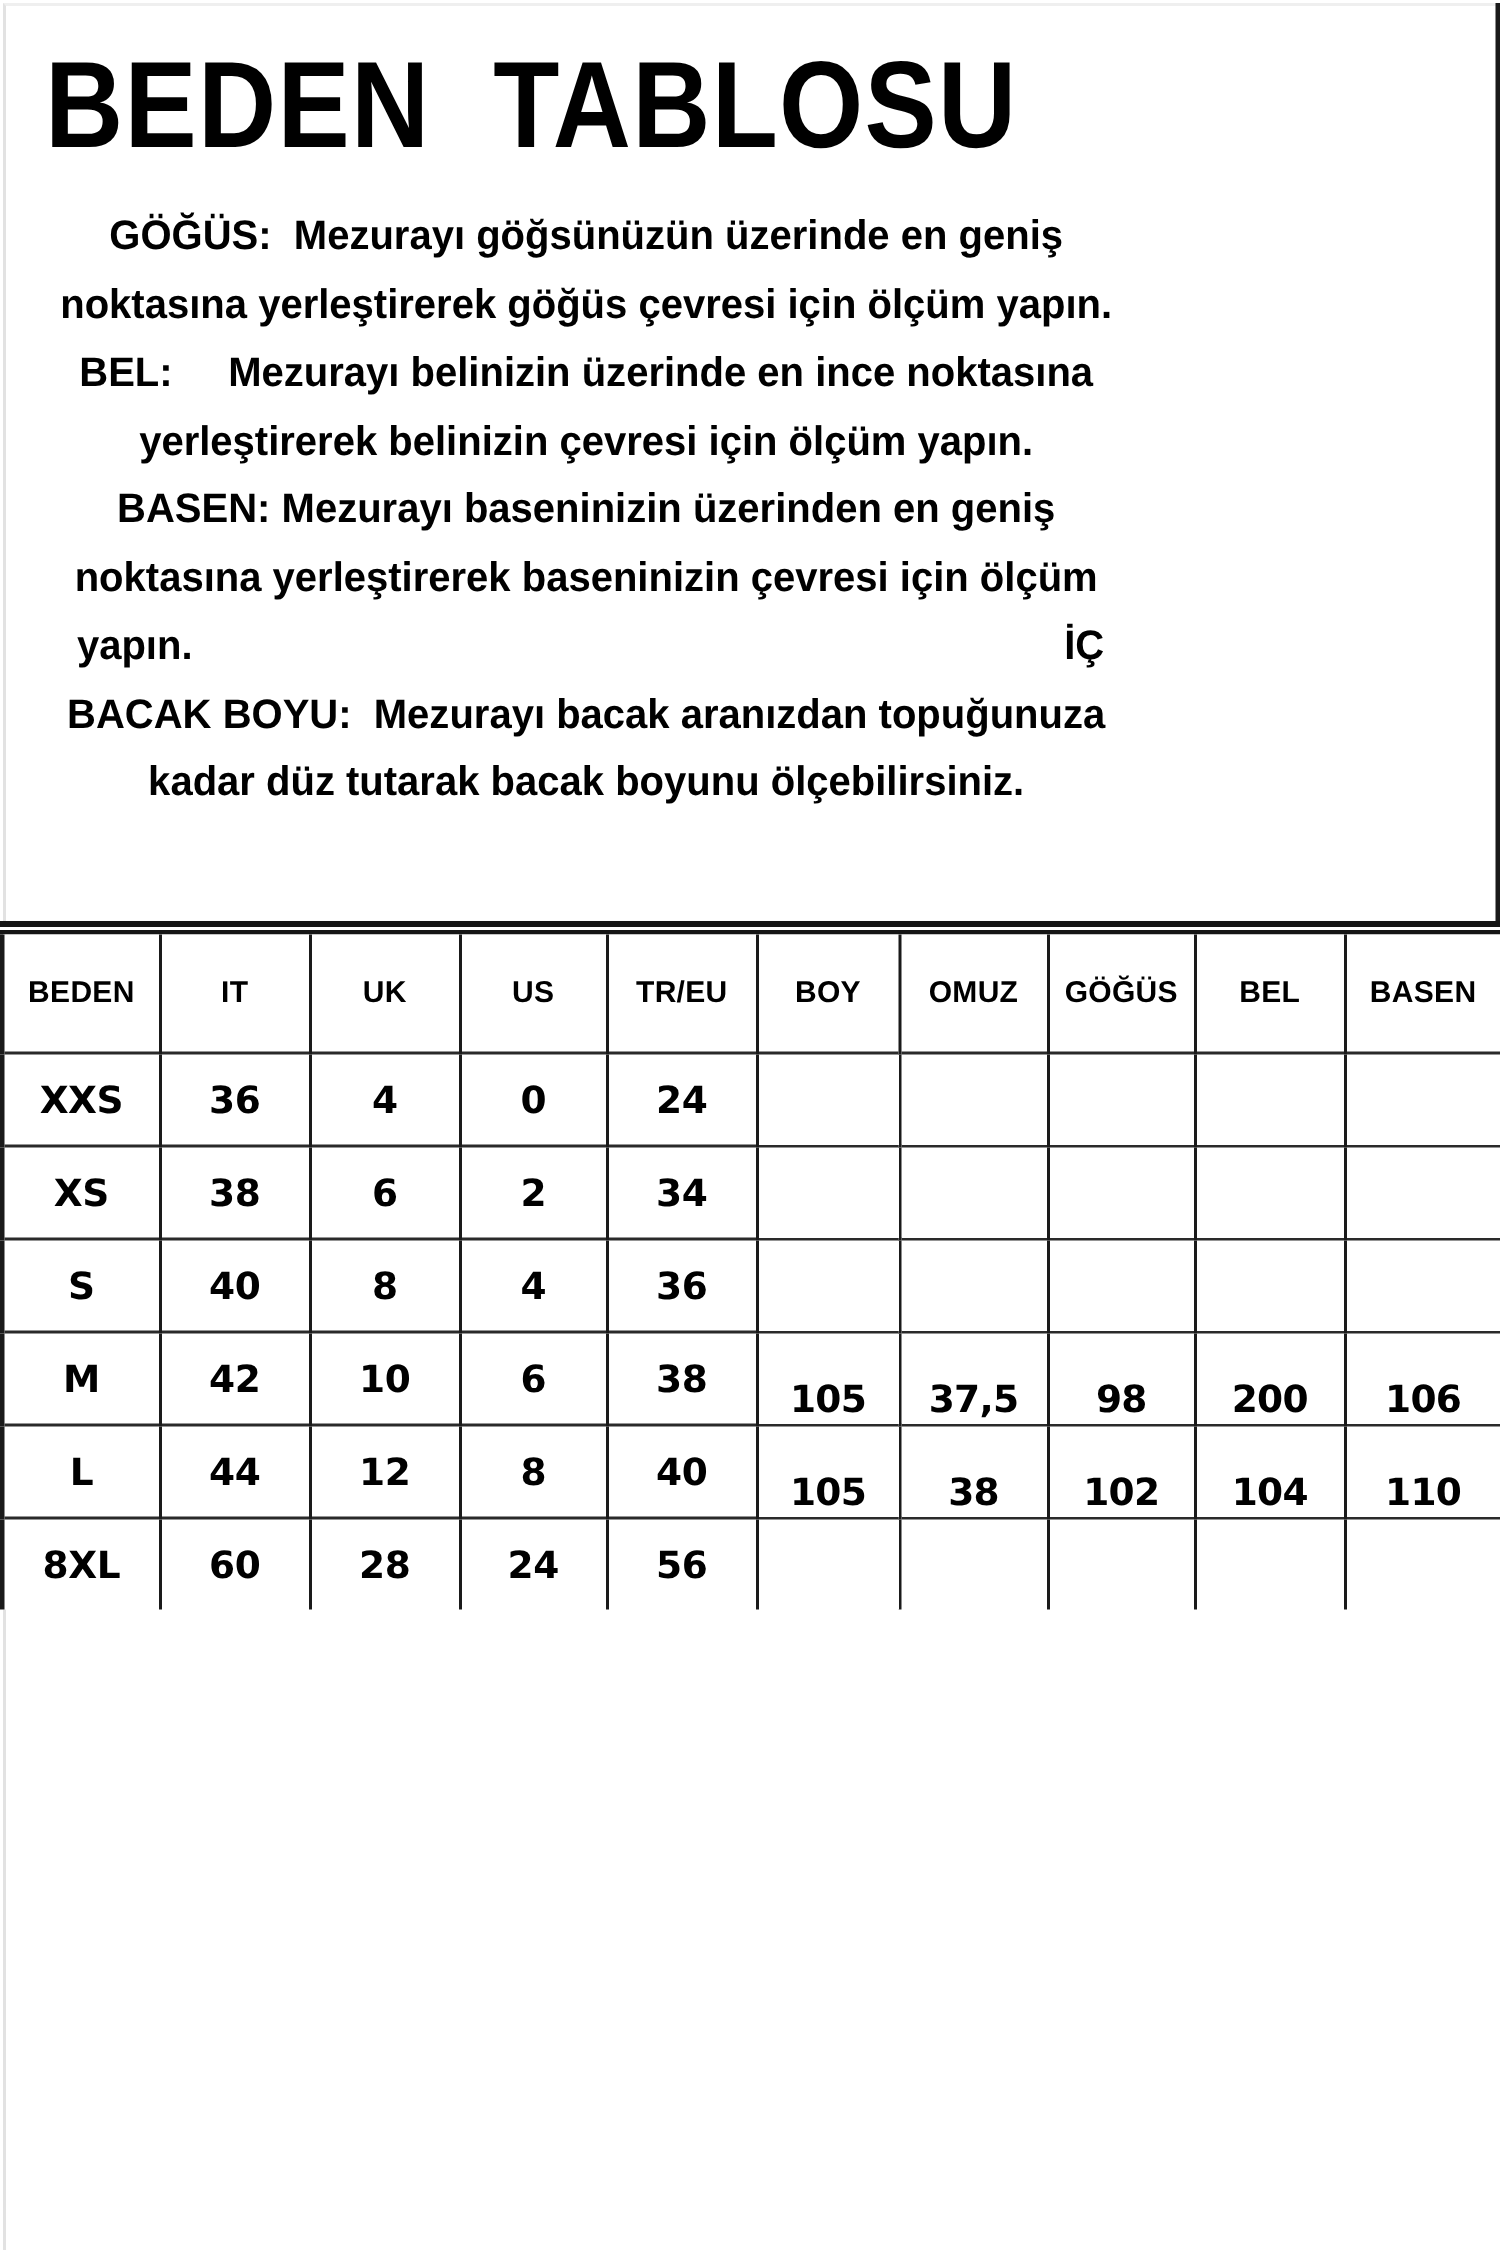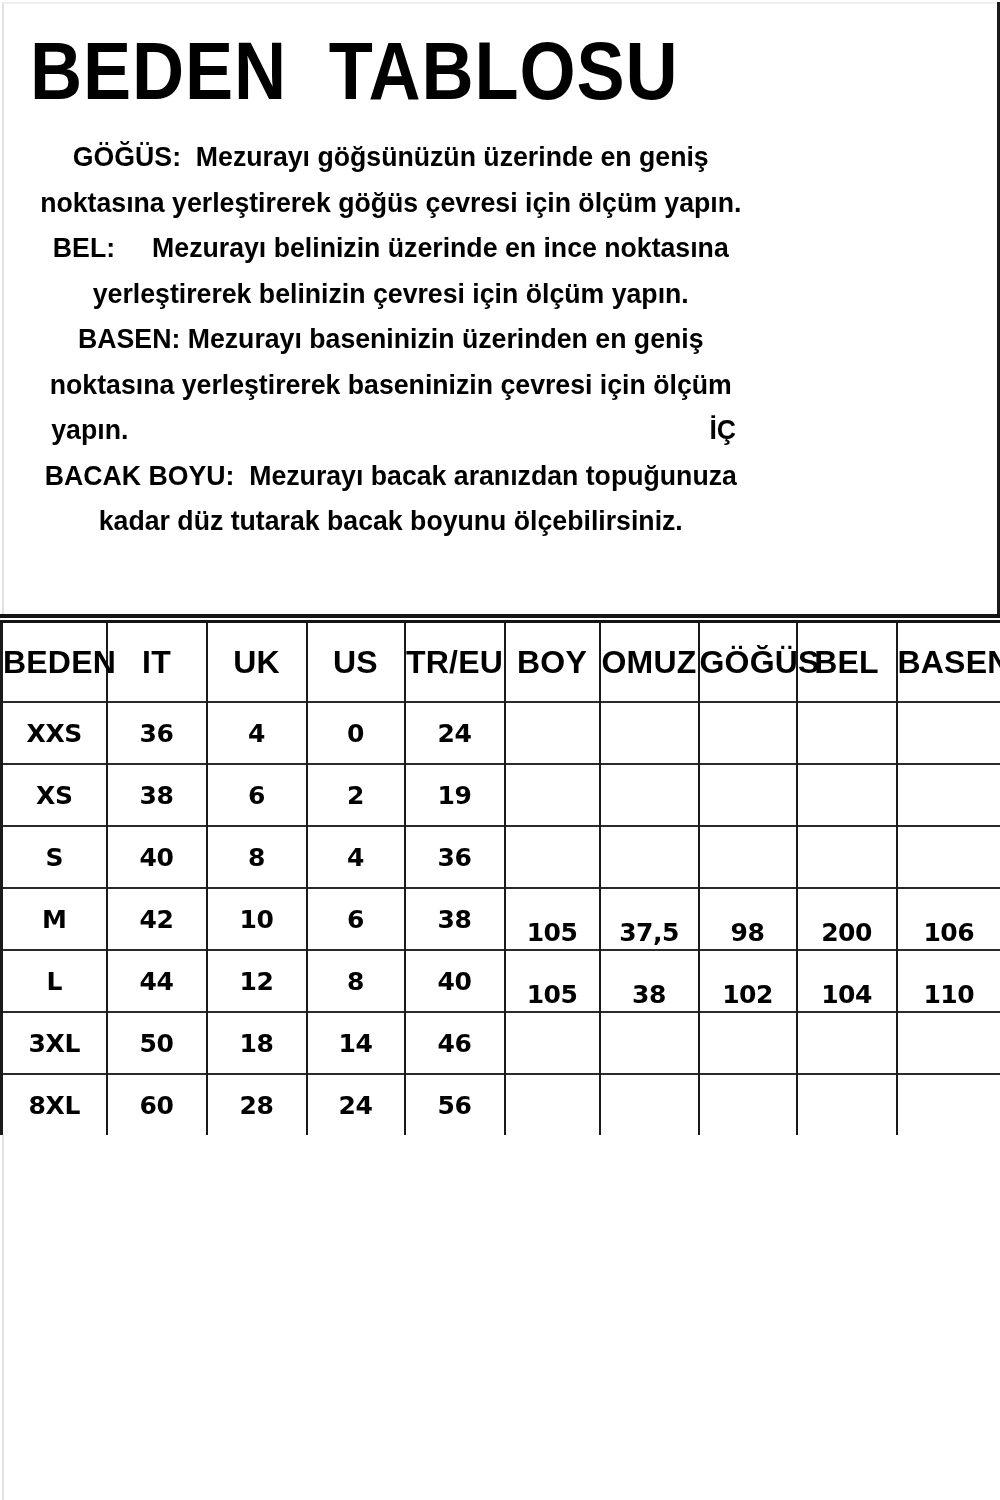--- a/index.html
+++ b/index.html
@@ -120,21 +120,21 @@
     text-align: center;
     vertical-align: middle;
     padding: 0;
     height: 60px;
     font-weight: bold;
     color: #000;
     background: #ffffff;
   }
   table.size-table tr.head th {
     height: 78px;
-    font-size: 32px;
+    font-size: 20px;
     letter-spacing: 0.2px;
     border-top: 0;
     transform: none;
     margin-left: 28px;
   }
   table.size-table tr.head {
     border-top: none;
   }
   
   .table-toprule {
@@ -239,21 +239,21 @@
             <td class="meas empty"><span class="mval"></span></td>
             <td class="meas empty"><span class="mval"></span></td>
             <td class="meas empty"><span class="mval"></span></td>
             <td class="meas empty"><span class="mval"></span></td>
           </tr>
           <tr>
             <td class="szcell">XS</td>
             <td class="szcell">38</td>
             <td class="szcell">6</td>
             <td class="szcell">2</td>
-            <td class="szcell">19</td>
+            <td class="szcell">34</td>
             <td class="meas empty"><span class="mval"></span></td>
             <td class="meas empty"><span class="mval"></span></td>
             <td class="meas empty"><span class="mval"></span></td>
             <td class="meas empty"><span class="mval"></span></td>
             <td class="meas empty"><span class="mval"></span></td>
           </tr>
           <tr>
             <td class="szcell">S</td>
             <td class="szcell">40</td>
             <td class="szcell">8</td>
@@ -283,32 +283,20 @@
             <td class="szcell">12</td>
             <td class="szcell">8</td>
             <td class="szcell">40</td>
             <td class="meas"><span class="mval">105</span></td>
             <td class="meas"><span class="mval">38</span></td>
             <td class="meas"><span class="mval">102</span></td>
             <td class="meas"><span class="mval">104</span></td>
             <td class="meas"><span class="mval">110</span></td>
           </tr>
           <tr>
-            <td class="szcell">3XL</td>
-            <td class="szcell">50</td>
-            <td class="szcell">18</td>
-            <td class="szcell">14</td>
-            <td class="szcell">46</td>
-            <td class="meas empty"><span class="mval"></span></td>
-            <td class="meas empty"><span class="mval"></span></td>
-            <td class="meas empty"><span class="mval"></span></td>
-            <td class="meas empty"><span class="mval"></span></td>
-            <td class="meas empty"><span class="mval"></span></td>
-          </tr>
-          <tr>
             <td class="szcell">8XL</td>
             <td class="szcell">60</td>
             <td class="szcell">28</td>
             <td class="szcell">24</td>
             <td class="szcell">56</td>
             <td class="meas empty"><span class="mval"></span></td>
             <td class="meas empty"><span class="mval"></span></td>
             <td class="meas empty"><span class="mval"></span></td>
             <td class="meas empty"><span class="mval"></span></td>
             <td class="meas empty"><span class="mval"></span></td>

